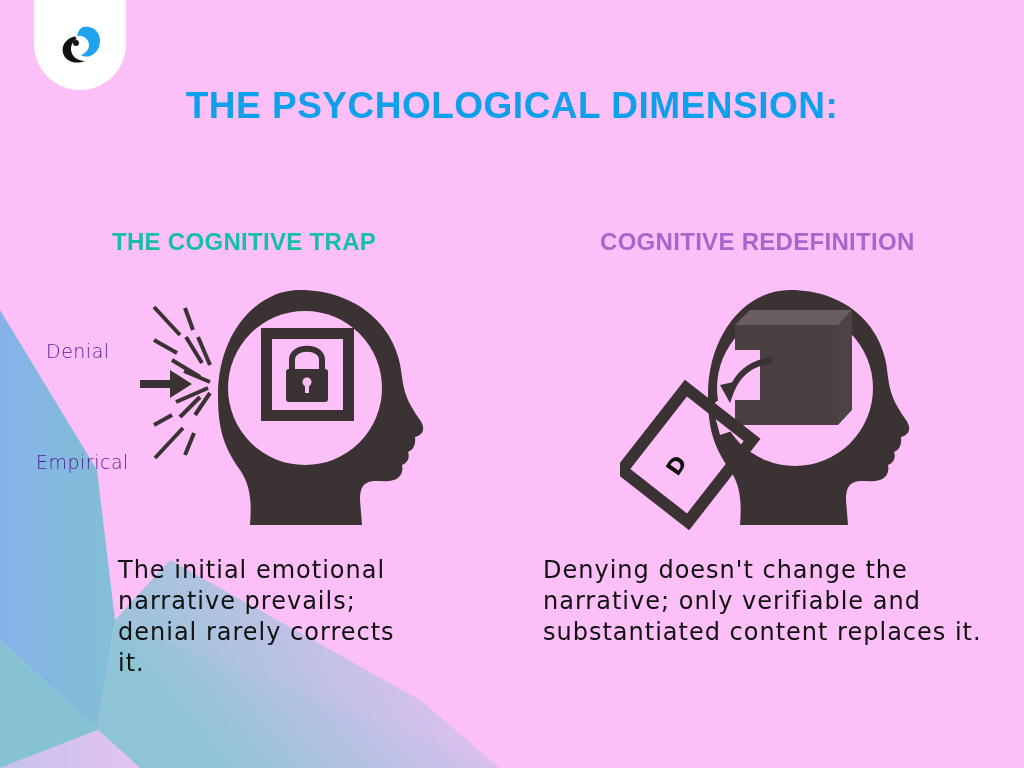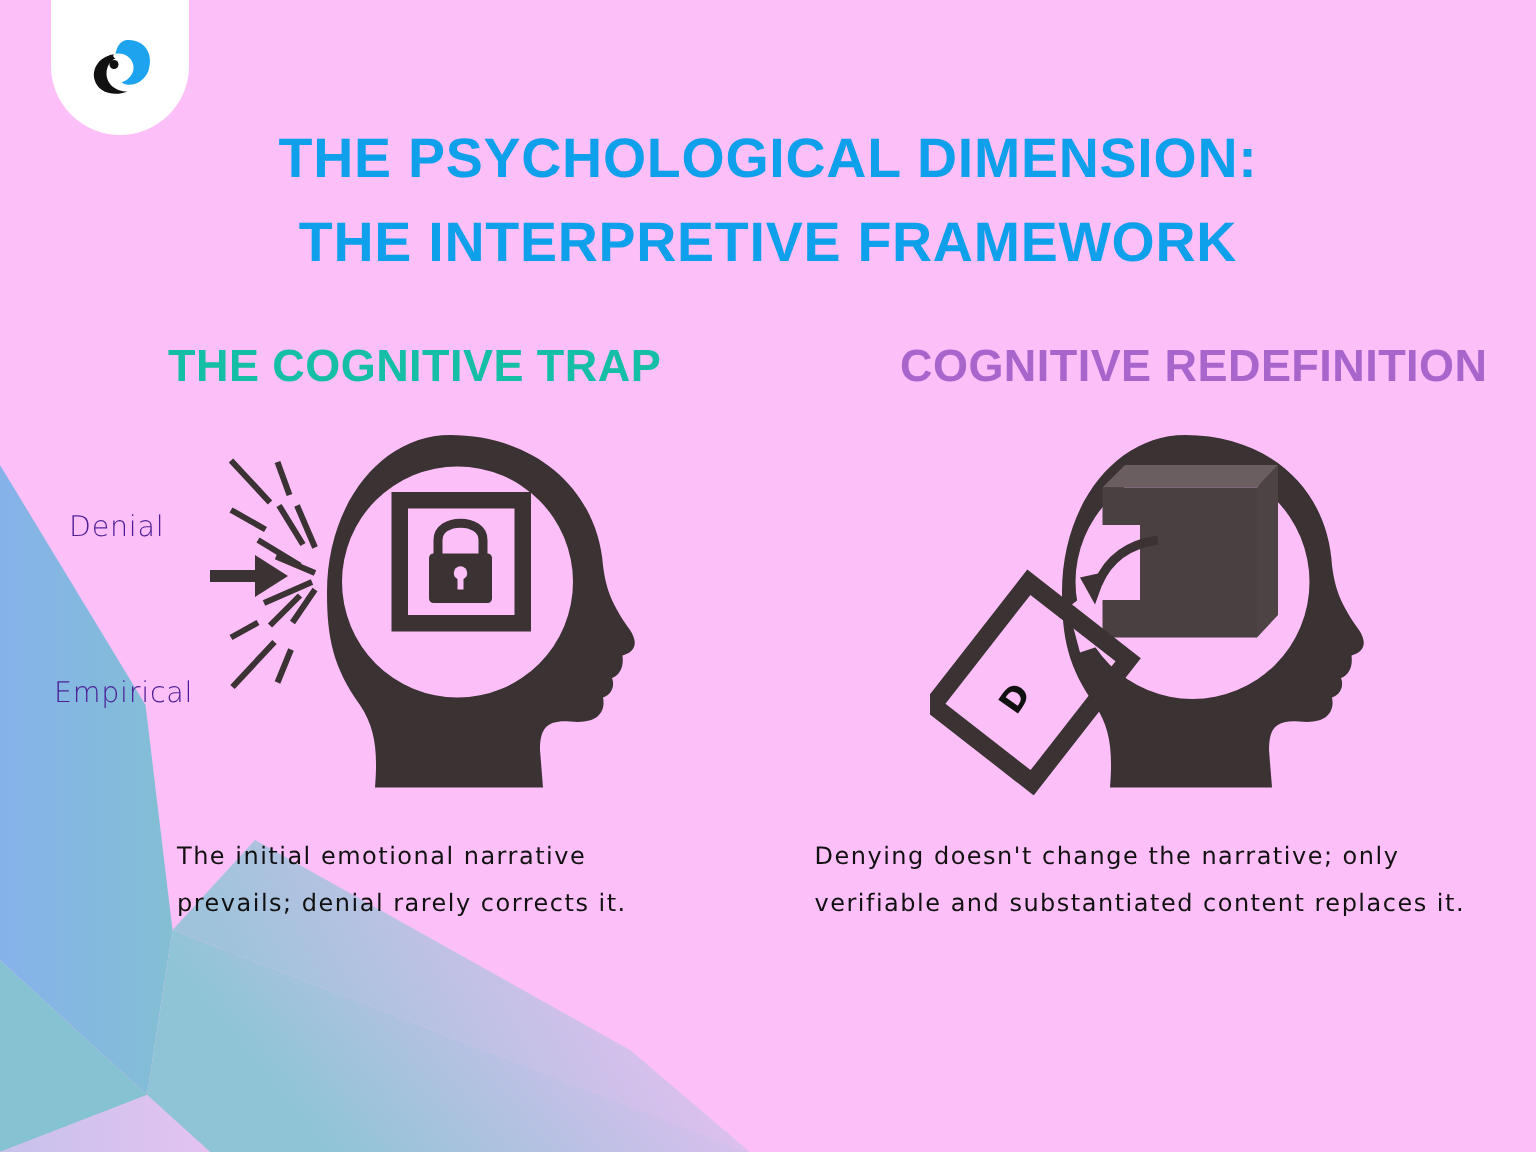--- a/index.html
+++ b/index.html
@@ -17,33 +17,33 @@
     }
     .title {
       position: absolute; left: 0; top: 78px; width: 1024px; z-index: 2;
       text-align: center; color: #0ea0ea;
       font-family: "Liberation Sans", sans-serif; font-weight: bold;
       font-size: 37px; line-height: 56px; letter-spacing: 0.5px;
     }
     .section-heading {
       position: absolute; top: 228px; z-index: 2;
       font-family: "Liberation Sans", sans-serif; font-weight: bold;
-      font-size: 30px; letter-spacing: 0.3px;
+      font-size: 24px; letter-spacing: 0.3px;
     }
     .heading-left { left: 112px; color: #14bfa6; }
     .heading-right { left: 600px; color: #a866cc; }
     .illus { position: absolute; z-index: 2; }
     .label {
       position: absolute; z-index: 3; color: #4c1d95;
       font-family: "DejaVu Sans", sans-serif; font-size: 19px; font-weight: 300;
       letter-spacing: 0.5px;
     }
     .body-text {
       position: absolute; z-index: 3; color: #111;
-      font-family: "DejaVu Sans", sans-serif; font-size: 16px; line-height: 31px;
+      font-family: "DejaVu Sans", sans-serif; font-size: 24px; line-height: 31px;
       letter-spacing: 1px; font-weight: normal;
     }
     .body-left { left: 118px; top: 555px; width: 310px; }
     .body-right { left: 543px; top: 555px; width: 440px; }
   </style>
 </head>
 <body>
 
 <svg class="bg-shapes" viewBox="0 0 1024 768" xmlns="http://www.w3.org/2000/svg">
   <defs>
@@ -71,21 +71,20 @@
 <div class="logo-tab">
   <svg width="50" height="48" viewBox="0 0 50 48">
     <path d="M28 6 C40 4 48 14 44 26 C41 34 32 38 26 34 C32 32 36 26 33 20 C31 16 26 14 22 15 C23 10 25 7 28 6 Z" fill="#1ea3ef"></path>
     <path d="M22 15 C12 16 6 24 8 32 C10 40 20 44 30 40 C22 40 16 35 16 28 C16 23 19 19 22 18 C20 17 20 15 22 15 Z" fill="#111"></path>
     <circle cx="21" cy="22" r="3" fill="#111"></circle>
   </svg>
 </div>
 
 <div class="title">
   <div>THE PSYCHOLOGICAL DIMENSION:</div>
-  <div>THE INTERPRETIVE FRAMEWORK</div>
 </div>
 
 <div class="section-heading heading-left">THE COGNITIVE TRAP</div>
 
 <svg class="illus" style="left:140px; top:285px;" width="290" height="245" viewBox="0 0 290 245">
 
   <g>
     <rect x="-56" y="95" width="90" height="8" fill="#3a3233"></rect>
     <polygon points="30,85 52,99 30,113" fill="#3a3233"></polygon>
   </g>

